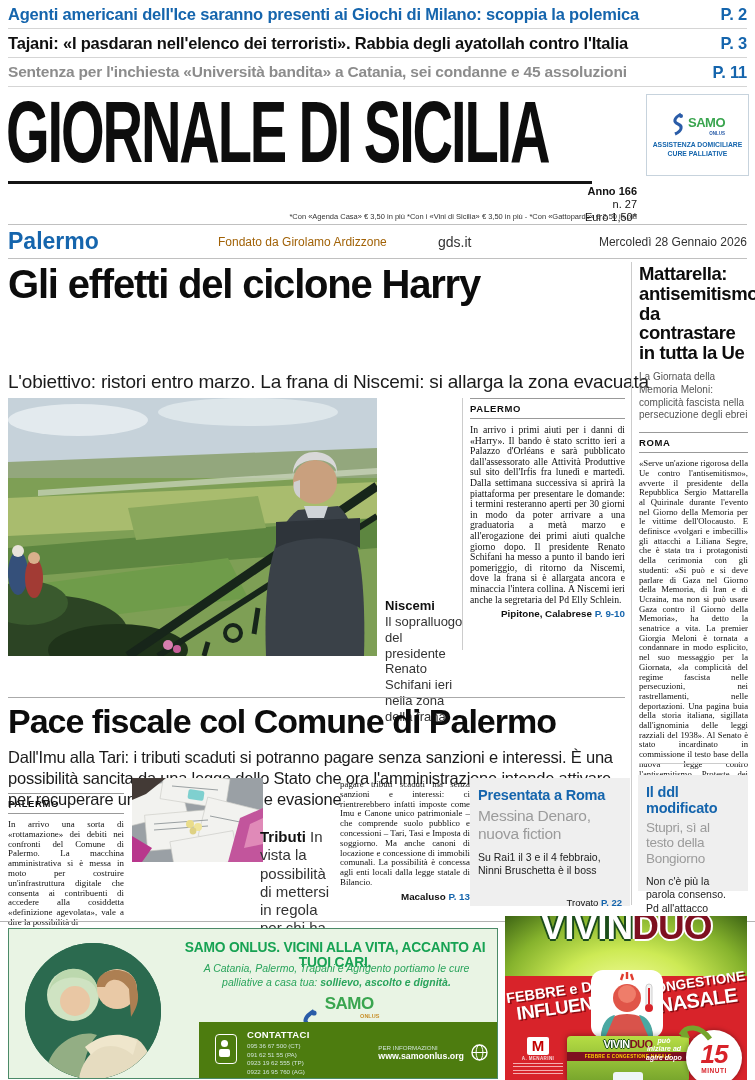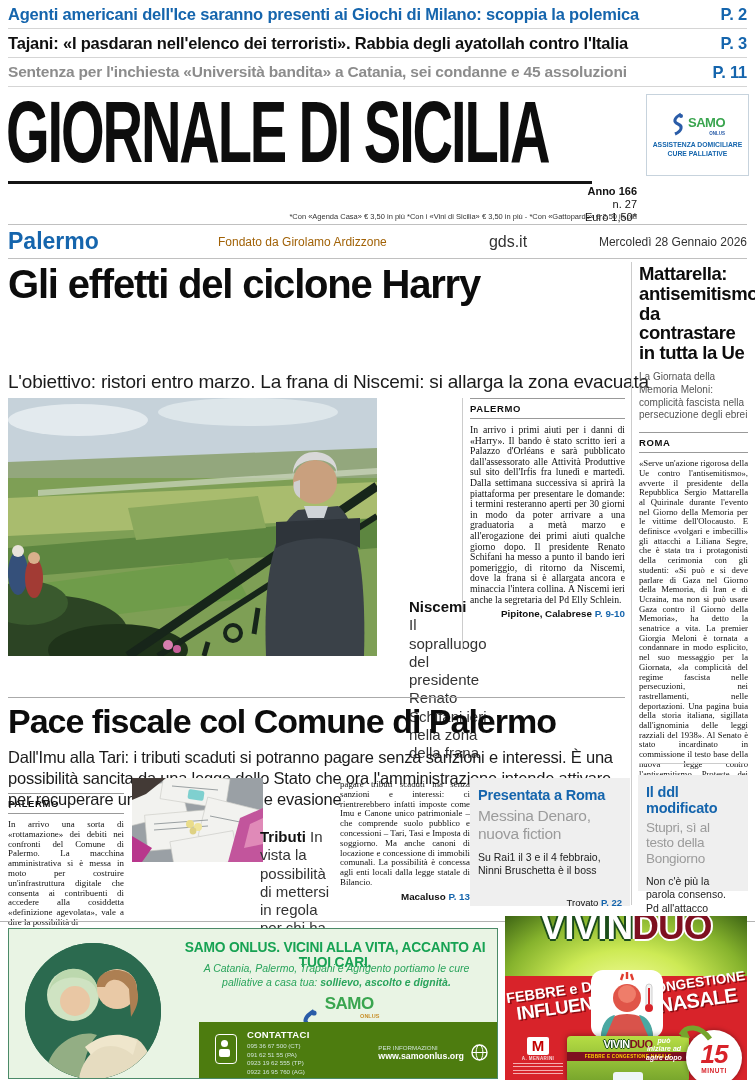--- a/index.html
+++ b/index.html
@@ -25,29 +25,29 @@
   .sb-logo{display:flex;align-items:center;gap:2px;}
   .sb-brand{color:#3aa54f;font-weight:900;font-size:13px;letter-spacing:-0.5px;}
   .sb-onlus{color:#2a5ca8;font-weight:bold;font-size:4.5px;display:block;text-align:right;}
   .sb-lines{margin-top:5px;color:#1565ad;font-weight:bold;font-size:6.8px;text-align:center;line-height:1.25;}
 
   
   .dateband{position:absolute;left:8px;right:8px;top:224px;height:33px;border-top:1px solid #c0c0c0;
       border-bottom:1px solid #c0c0c0;display:flex;align-items:center;}
   .db-ed{color:#1565ad;font-weight:800;font-size:23px;width:210px;}
   .db-mid{font-size:12px;color:#a16207;width:220px;}
-  .db-site{font-size:16px;color:#333;width:140px;text-align:center;}
+  .db-site{font-size:14px;color:#333;width:140px;}
   .db-date{font-size:12px;color:#333;flex:1;text-align:right;}
 
   
   .h1{position:absolute;left:8px;top:263px;font-size:40px;font-weight:800;letter-spacing:-1.2px;line-height:1.05;color:#0c0c0c;}
   .deck1{position:absolute;left:8px;top:371px;font-size:19px;color:#1b1b1b;letter-spacing:-0.2px;}
   .lead-row{position:absolute;left:8px;top:398px;width:617px;height:258px;}
   .lead-photo{position:absolute;left:0;top:0;width:369px;height:258px;overflow:hidden;background:#7e9f55;}
-  .lead-cap{position:absolute;left:377px;top:200px;width:78px;font-size:15px;line-height:1.22;color:#333;margin-left:24px;}
+  .lead-cap{position:absolute;left:377px;top:200px;width:78px;font-size:13px;line-height:1.22;color:#333;}
   .lead-cap .cl{font-weight:bold;color:#111;}
   .vrule1{position:absolute;left:454px;top:0;width:1px;height:252px;background:#ccc;}
   .lead-art{position:absolute;left:462px;top:0;width:155px;height:258px;overflow:hidden;}
   .dlh{font-size:9.5px;font-weight:bold;letter-spacing:0.6px;border-top:1px solid #999;border-bottom:1px solid #999;
        padding:4px 0;margin-bottom:6px;}
   .serif{font-family:"Liberation Serif","DejaVu Serif",serif;text-align:justify;}
   .lead-body{font-size:9.7px;line-height:10.6px;}
   .byline{text-align:right;font-size:9.8px;margin-top:3px;}
   .byline .nm{font-weight:bold;color:#111;}
   .pref{color:#1565ad;font-weight:bold;}

